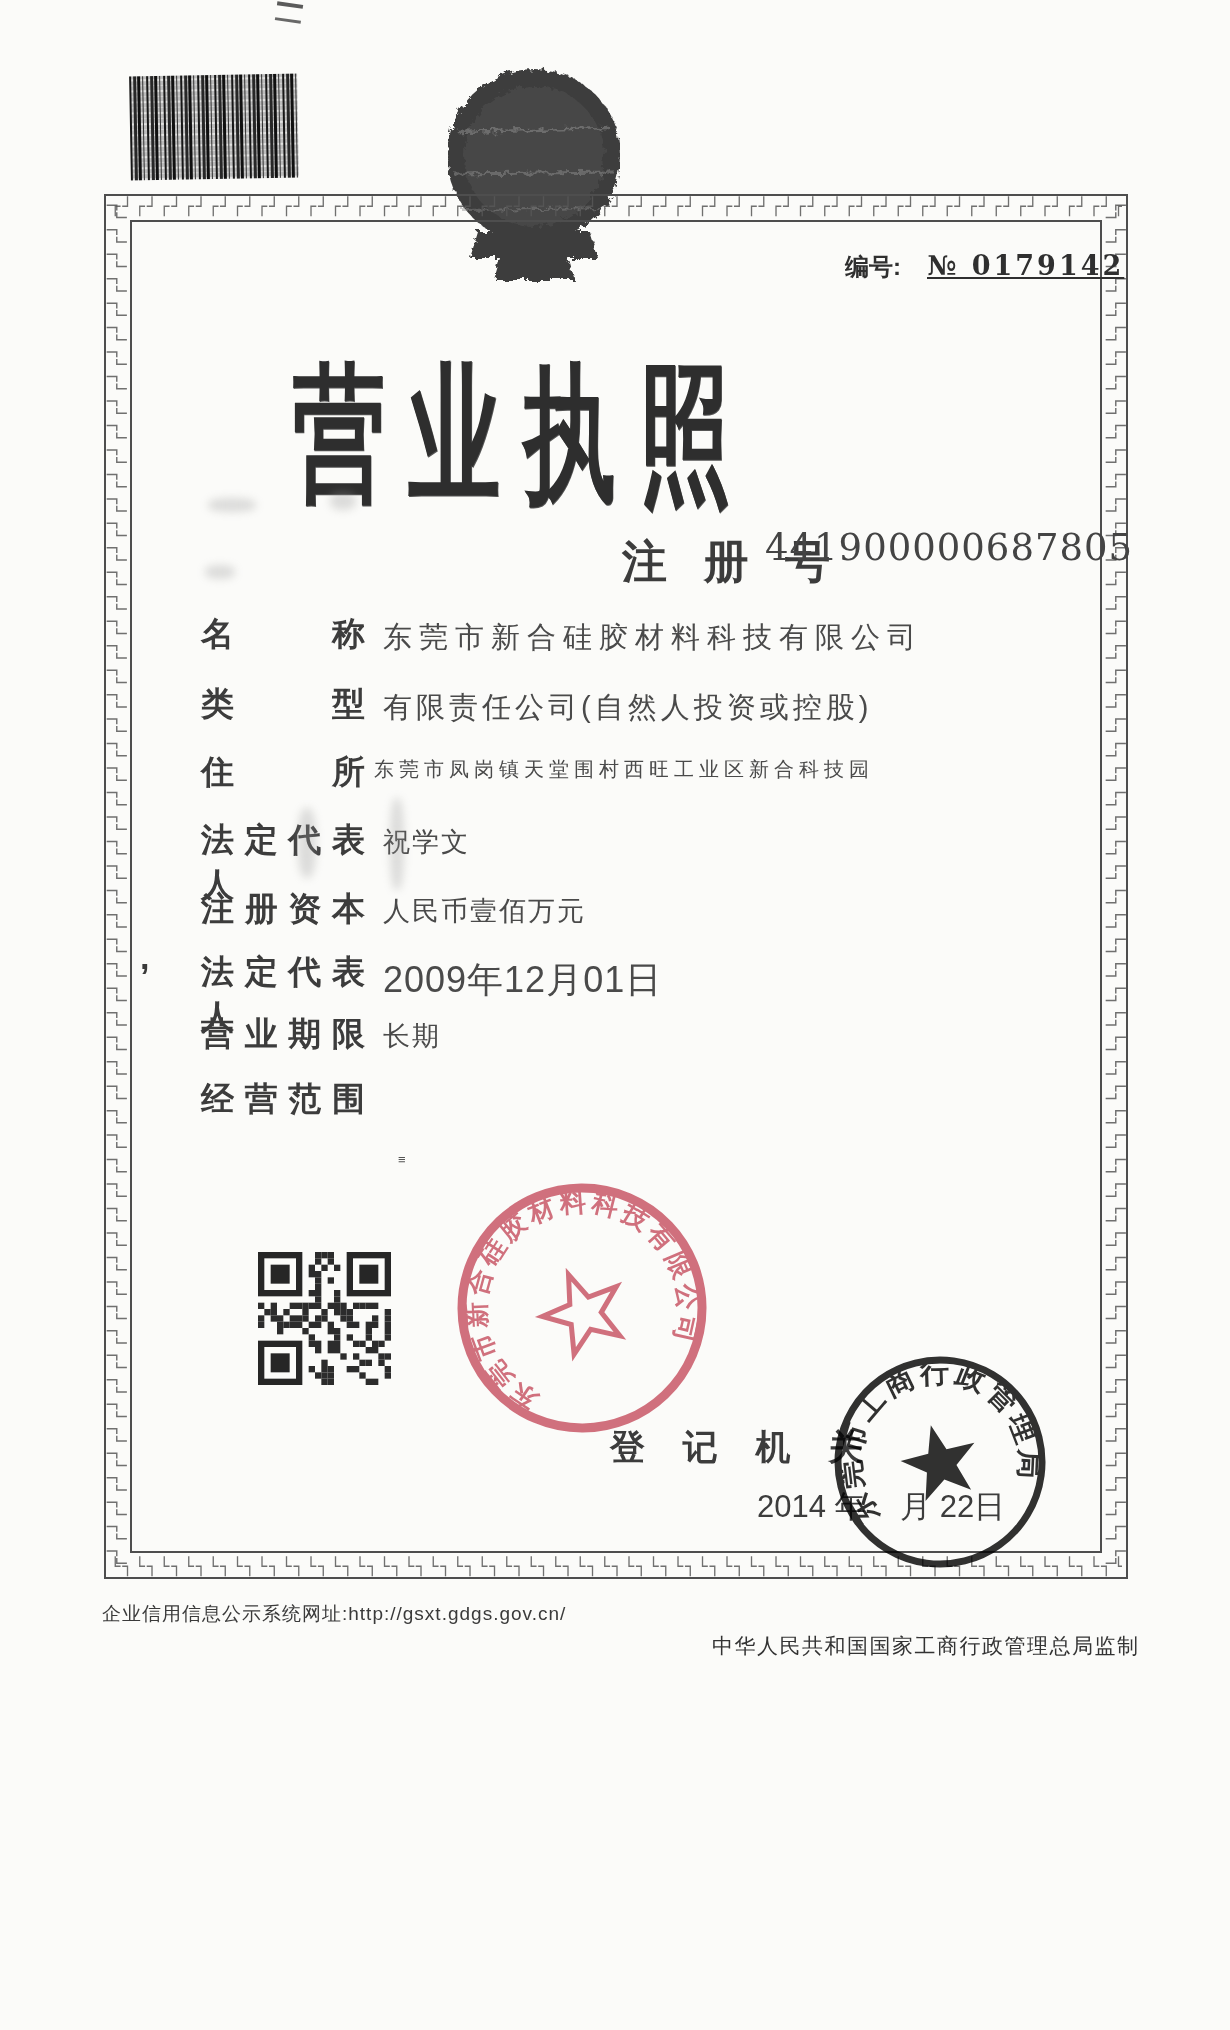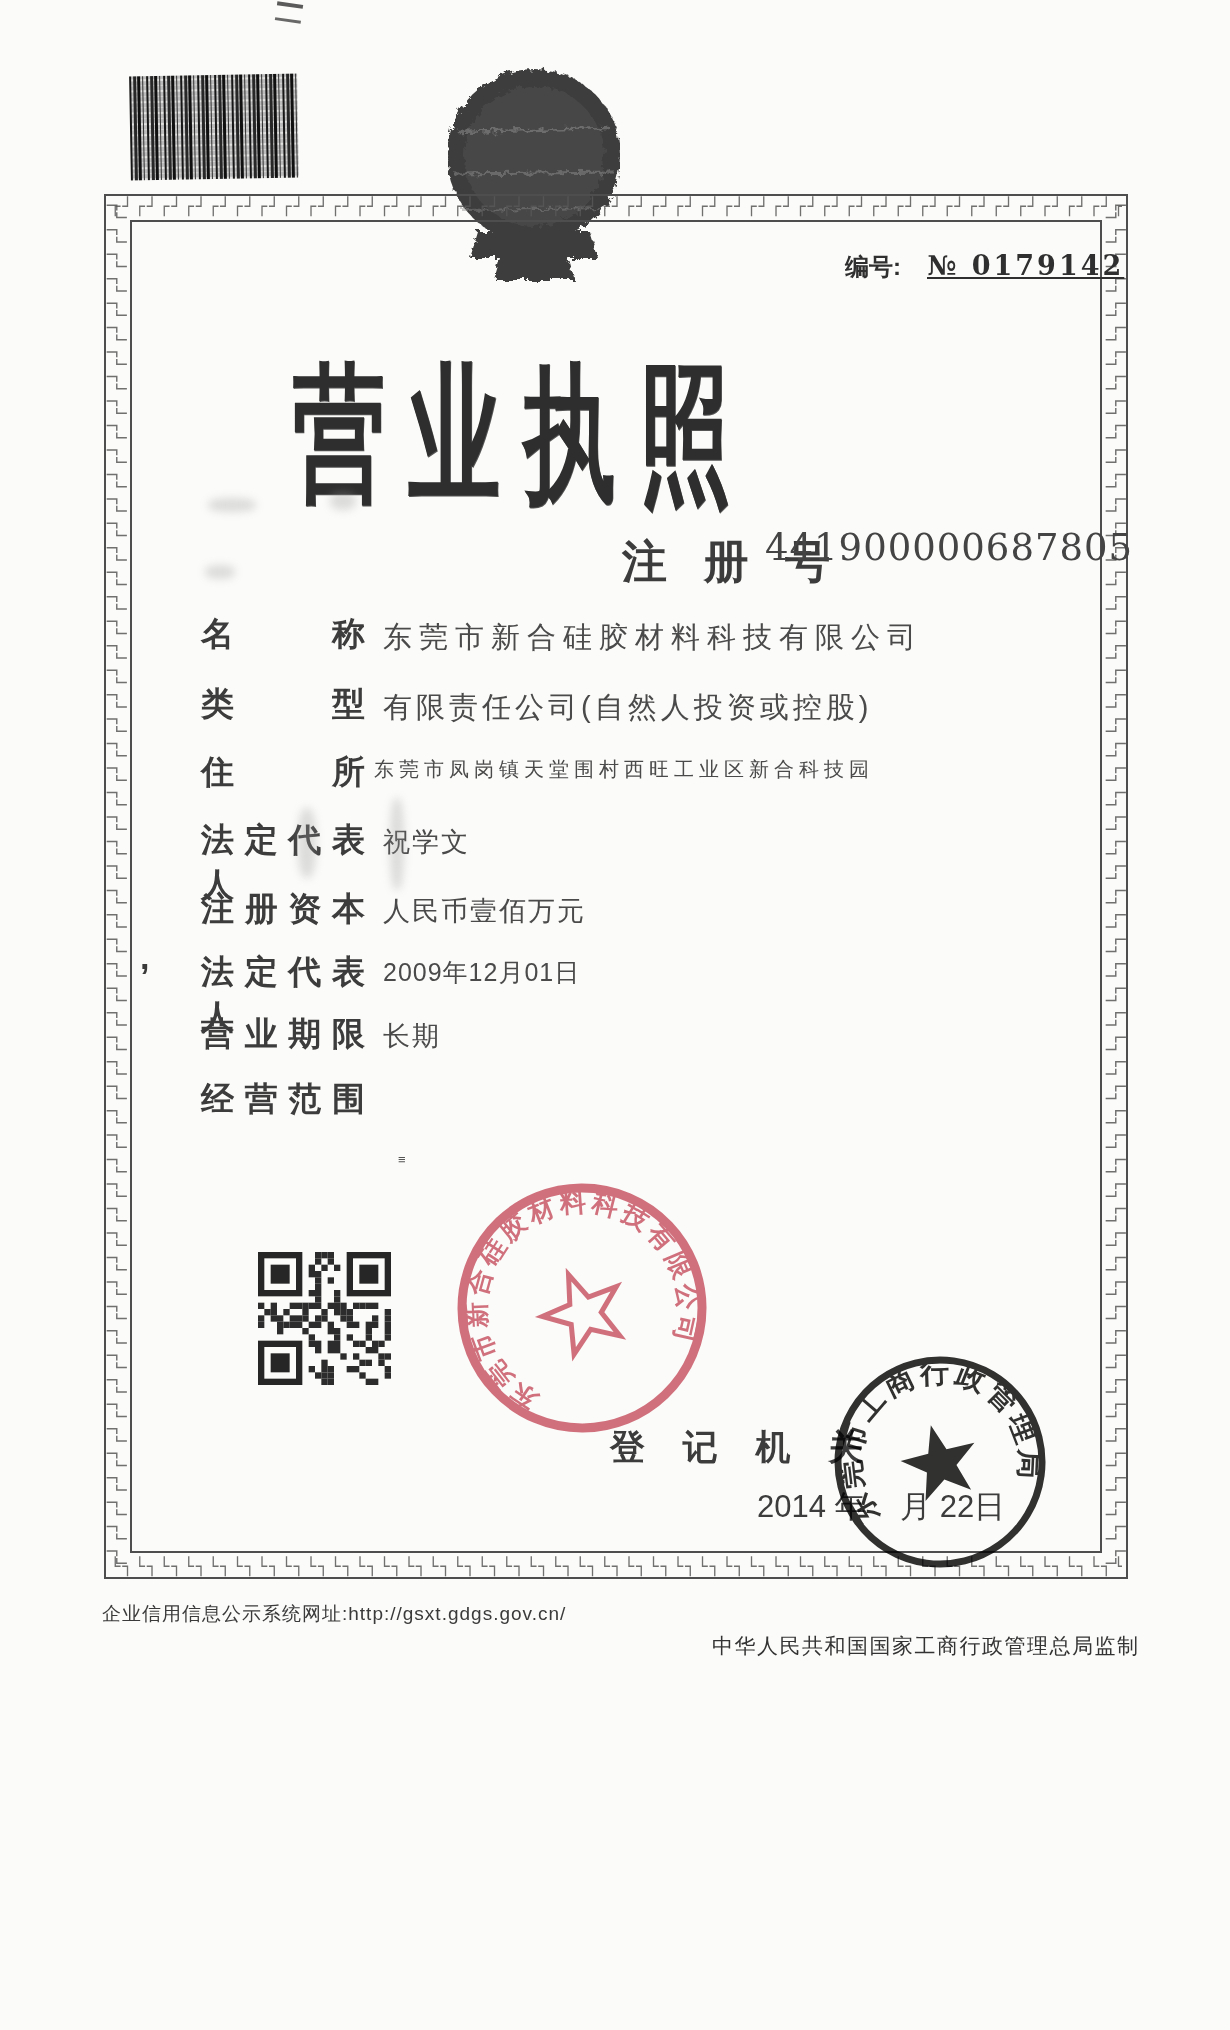--- a/index.html
+++ b/index.html
@@ -57,21 +57,21 @@
     position:absolute;left:197px;top:0;width:164px;
     font-size:33px;font-weight:600;color:#3c3c3c;
     text-align:justify;text-align-last:justify;
   }
   .fval{position:absolute;top:6px;color:#4a4a4a;white-space:nowrap;}
   .v-name   {left:379px;font-size:29px;letter-spacing:7px;}
   .v-type   {left:379px;font-size:29px;letter-spacing:4px;}
   .v-addr   {left:370px;font-size:20px;letter-spacing:5px;}
   .v-legal  {left:379px;font-size:27px;letter-spacing:2px;}
   .v-capital{left:379px;font-size:27px;letter-spacing:2px;}
-  .v-estab  {left:379px;font-size:25px;letter-spacing:1px;}
+  .v-estab  {left:379px;font-size:36px;letter-spacing:1px;}
   .v-term   {left:379px;font-size:27px;letter-spacing:2px;}
   .v-scope  {
     left:343px;top:8px;width:660px;
     font-size:20px;line-height:24px;letter-spacing:1.5px;
     color:#555;white-space:normal;
   }
 
   
   #registrar{left:610px;top:1424px;font-size:35px;font-weight:600;letter-spacing:14px;color:#3c3c3c;white-space:nowrap;}
   #issuedate{left:757px;top:1486px;font-size:31px;color:#3c3c3c;white-space:pre;z-index:2;}

